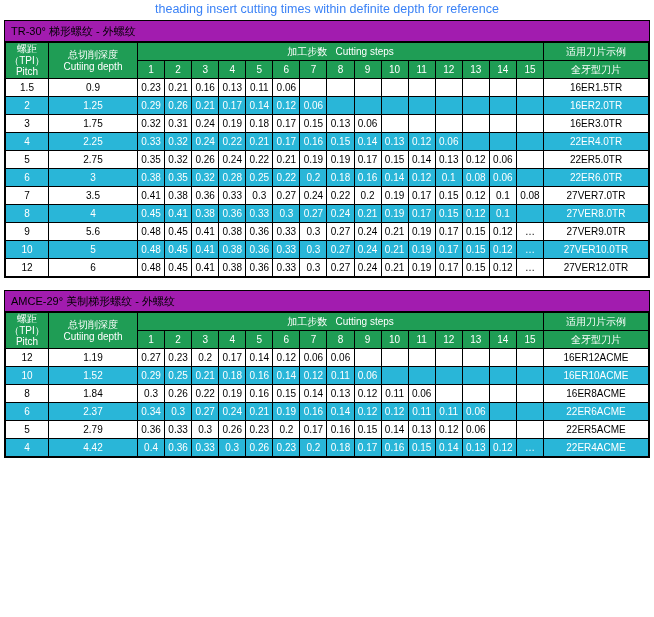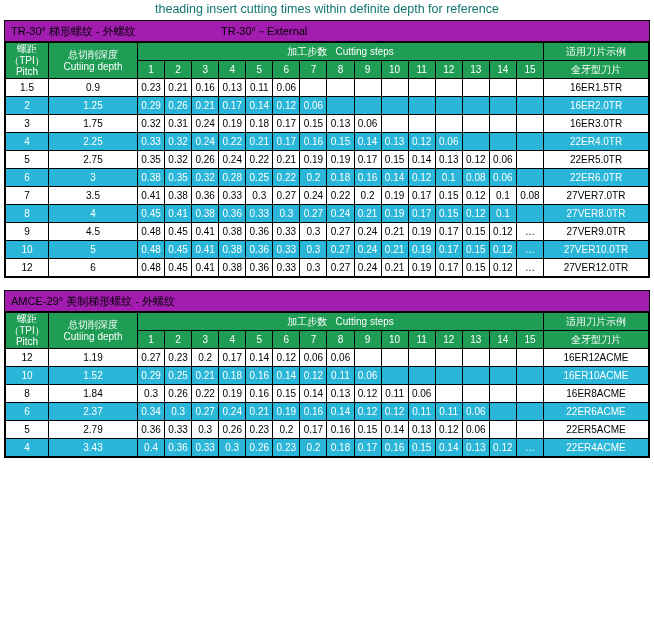--- a/index.html
+++ b/index.html
@@ -13,21 +13,21 @@
     font-family: "Liberation Sans", sans-serif;
     font-size: 11px;
     color: #000000;
     position: relative;
     overflow: hidden;
   }
   .page-title {
     text-align: center;
     font-size: 12.5px;
     padding: 2px 0 4px 0;
-    color: #0f766e;
+    color: #3b82f6;
   }
   .table-block {
     border: 1px solid #000;
     margin: 0 4px 12px 4px;
     background: #a21caf;
   }
   .block-header {
     display: flex;
     align-items: center;
     height: 20px;
@@ -107,21 +107,20 @@
 </style>
 </head>
 <body>
 
 <div class="page-title">theading insert cutting times within definite depth for reference</div>
 
 <div id="tables-root">
     <div class="table-block">
       <div class="block-header">
         <div class="hdr-left">TR-30° 梯形螺纹 - 外螺纹</div>
-        <div class="hdr-right">TR-30°－External</div>
       </div>
       <table class="main">
         <tbody>
           <tr>
             <td class="col-pitch hdr-green-dark" rowspan="2">
               <div class="two-line"><span>螺距</span><br><span>（TPI）</span><br><span>Pitch</span></div>
             </td>
             <td class="col-depth hdr-green-dark" rowspan="2">
               <div class="two-line"><span>总切削深度</span><br><span>Cutiing depth</span></div>
             </td>
@@ -301,21 +300,21 @@
             <td class="cell-step">0.19</td>
             <td class="cell-step">0.17</td>
             <td class="cell-step">0.15</td>
             <td class="cell-step">0.12</td>
             <td class="cell-step">0.1</td>
             <td class="cell-step"></td>
             <td class="cell-sample">27VER8.0TR</td>
           </tr>
           <tr class="row-white">
             <td class="cell-pitch">9</td>
-            <td class="cell-depth">4.5</td>
+            <td class="cell-depth">5.6</td>
             <td class="cell-step">0.48</td>
             <td class="cell-step">0.45</td>
             <td class="cell-step">0.41</td>
             <td class="cell-step">0.38</td>
             <td class="cell-step">0.36</td>
             <td class="cell-step">0.33</td>
             <td class="cell-step">0.3</td>
             <td class="cell-step">0.27</td>
             <td class="cell-step">0.24</td>
             <td class="cell-step">0.21</td>
@@ -498,21 +497,21 @@
             <td class="cell-step">0.14</td>
             <td class="cell-step">0.13</td>
             <td class="cell-step">0.12</td>
             <td class="cell-step">0.06</td>
             <td class="cell-step"></td>
             <td class="cell-step"></td>
             <td class="cell-sample">22ER5ACME</td>
           </tr>
           <tr class="row-cyan">
             <td class="cell-pitch">4</td>
-            <td class="cell-depth">3.43</td>
+            <td class="cell-depth">4.42</td>
             <td class="cell-step">0.4</td>
             <td class="cell-step">0.36</td>
             <td class="cell-step">0.33</td>
             <td class="cell-step">0.3</td>
             <td class="cell-step">0.26</td>
             <td class="cell-step">0.23</td>
             <td class="cell-step">0.2</td>
             <td class="cell-step">0.18</td>
             <td class="cell-step">0.17</td>
             <td class="cell-step">0.16</td>

